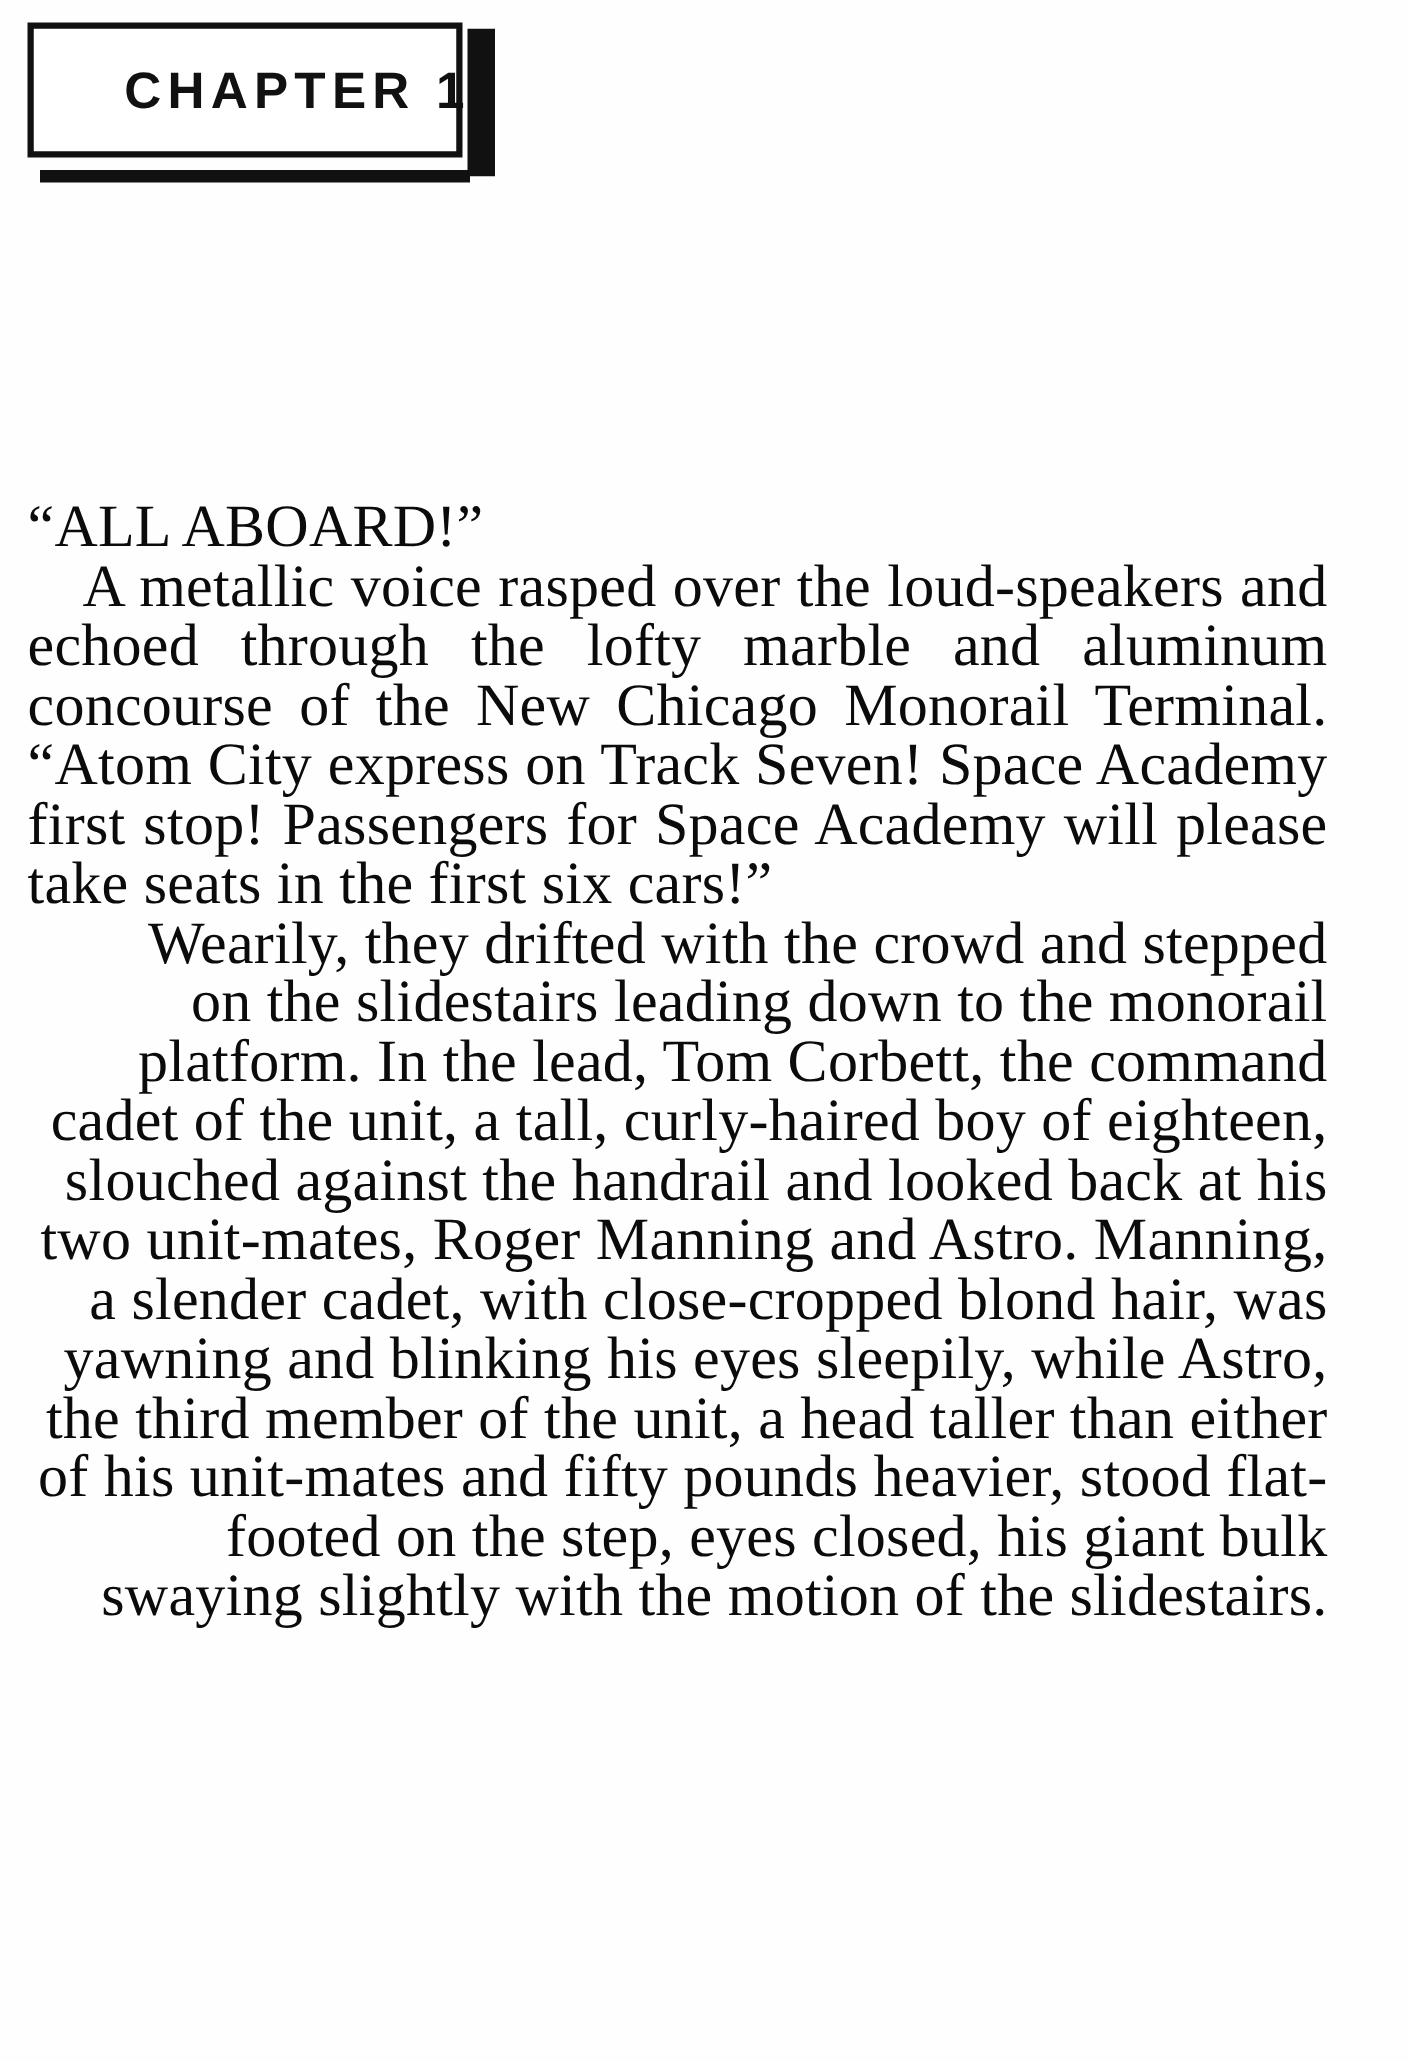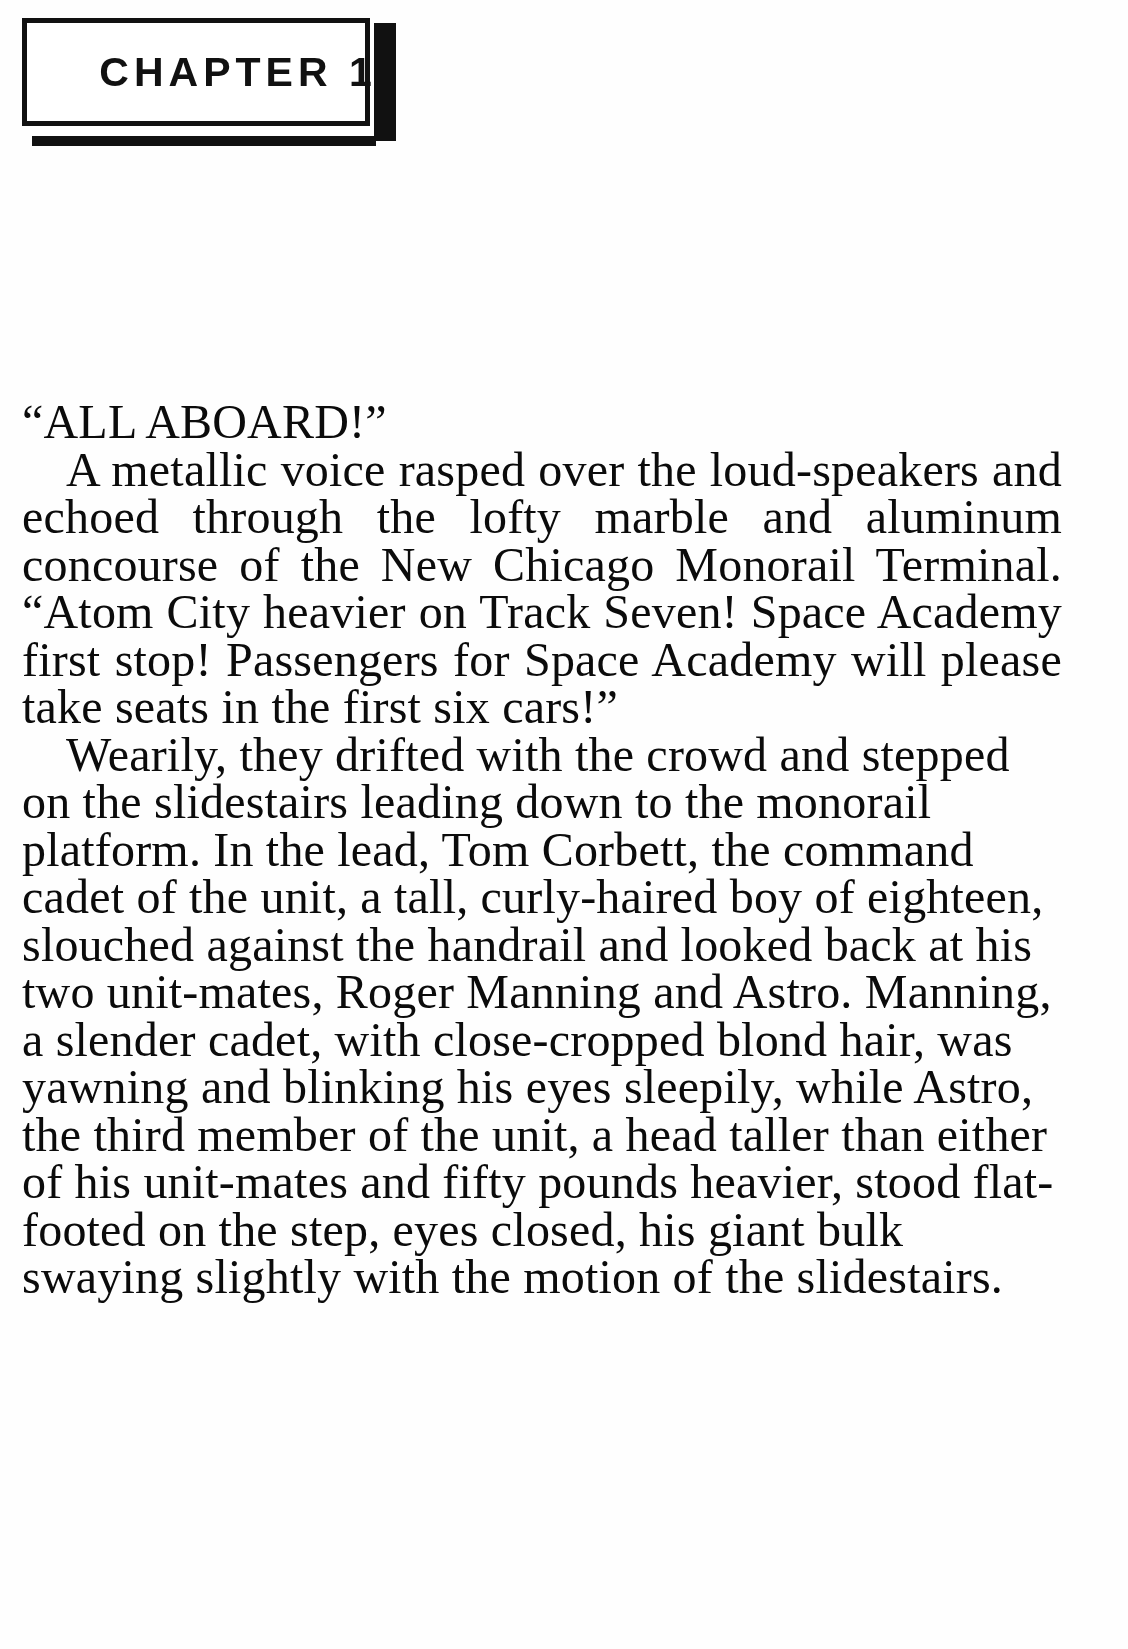--- a/index.html
+++ b/index.html
@@ -95,34 +95,34 @@
     letter-spacing: 0.2px;
   }
   .para.indent {
     text-indent: 44px;
   }
   .para.first {
     text-indent: 0;
     text-align: left;
   }
   .para.last {
-    text-align: left;
+    text-align: right;
   }
 </style>
 </head>
 <body>
 
 <div class="page">
 
   <div class="chapter-block">
     <div class="chapter-shadow"></div>
     <div class="chapter-bar"></div>
     <div class="chapter-frame"></div>
     <div class="chapter-title">CHAPTER 1</div>
   </div>
 
   <div class="body-text">
     <p class="para first">“ALL ABOARD!”</p>
-    <p class="para indent">A metallic voice rasped over the loud-speakers and echoed through the lofty marble and aluminum concourse of the New Chicago Monorail Terminal. “Atom City heavier on Track Seven! Space Academy first stop! Passengers for Space Academy will please take seats in the first six cars!”</p>
+    <p class="para indent">A metallic voice rasped over the loud-speakers and echoed through the lofty marble and aluminum concourse of the New Chicago Monorail Terminal. “Atom City express on Track Seven! Space Academy first stop! Passengers for Space Academy will please take seats in the first six cars!”</p>
     <p class="para indent last">Wearily, they drifted with the crowd and stepped on the slidestairs leading down to the monorail platform. In the lead, Tom Corbett, the command cadet of the unit, a tall, curly-haired boy of eighteen, slouched against the handrail and looked back at his two unit-mates, Roger Manning and Astro. Manning, a slender cadet, with close-cropped blond hair, was yawning and blinking his eyes sleepily, while Astro, the third member of the unit, a head taller than either of his unit-mates and fifty pounds heavier, stood flat-footed on the step, eyes closed, his giant bulk swaying slightly with the motion of the slidestairs.</p>
   </div>
 
 </div>
 
 </body></html>

